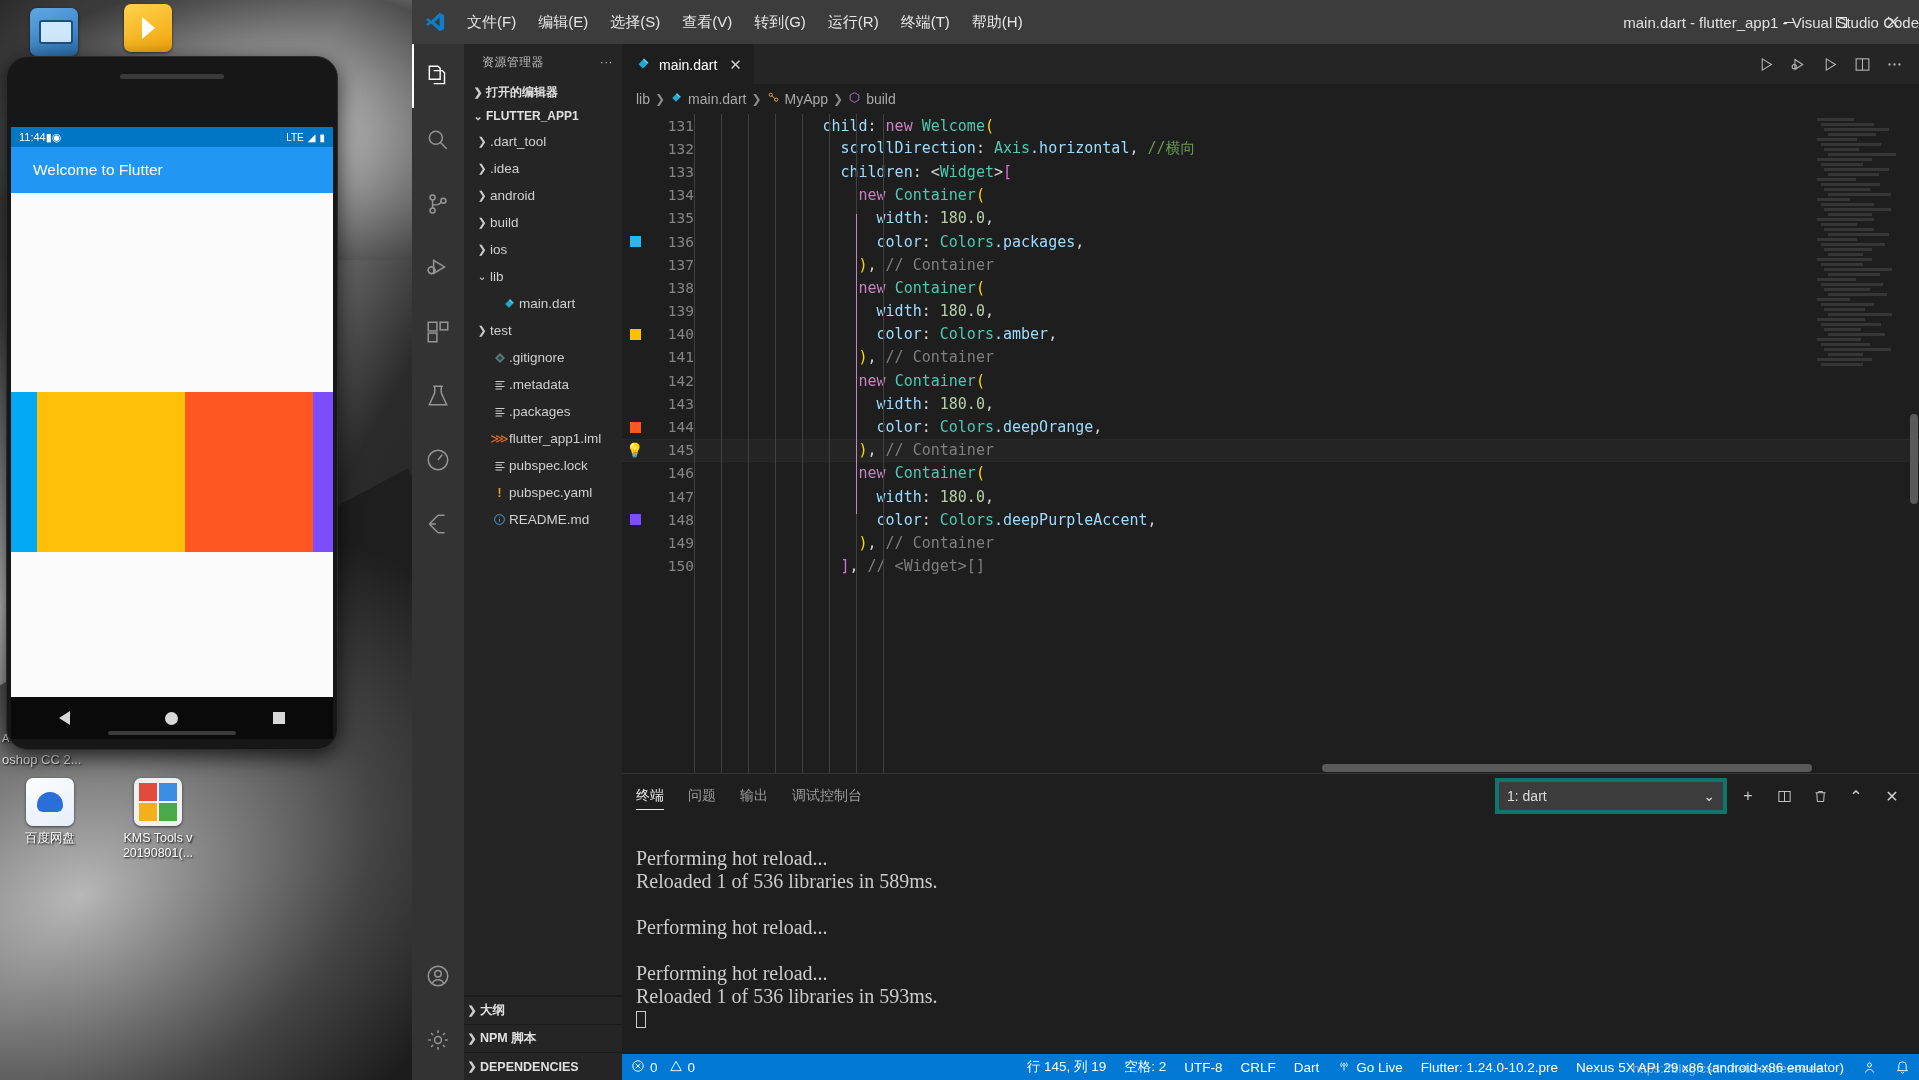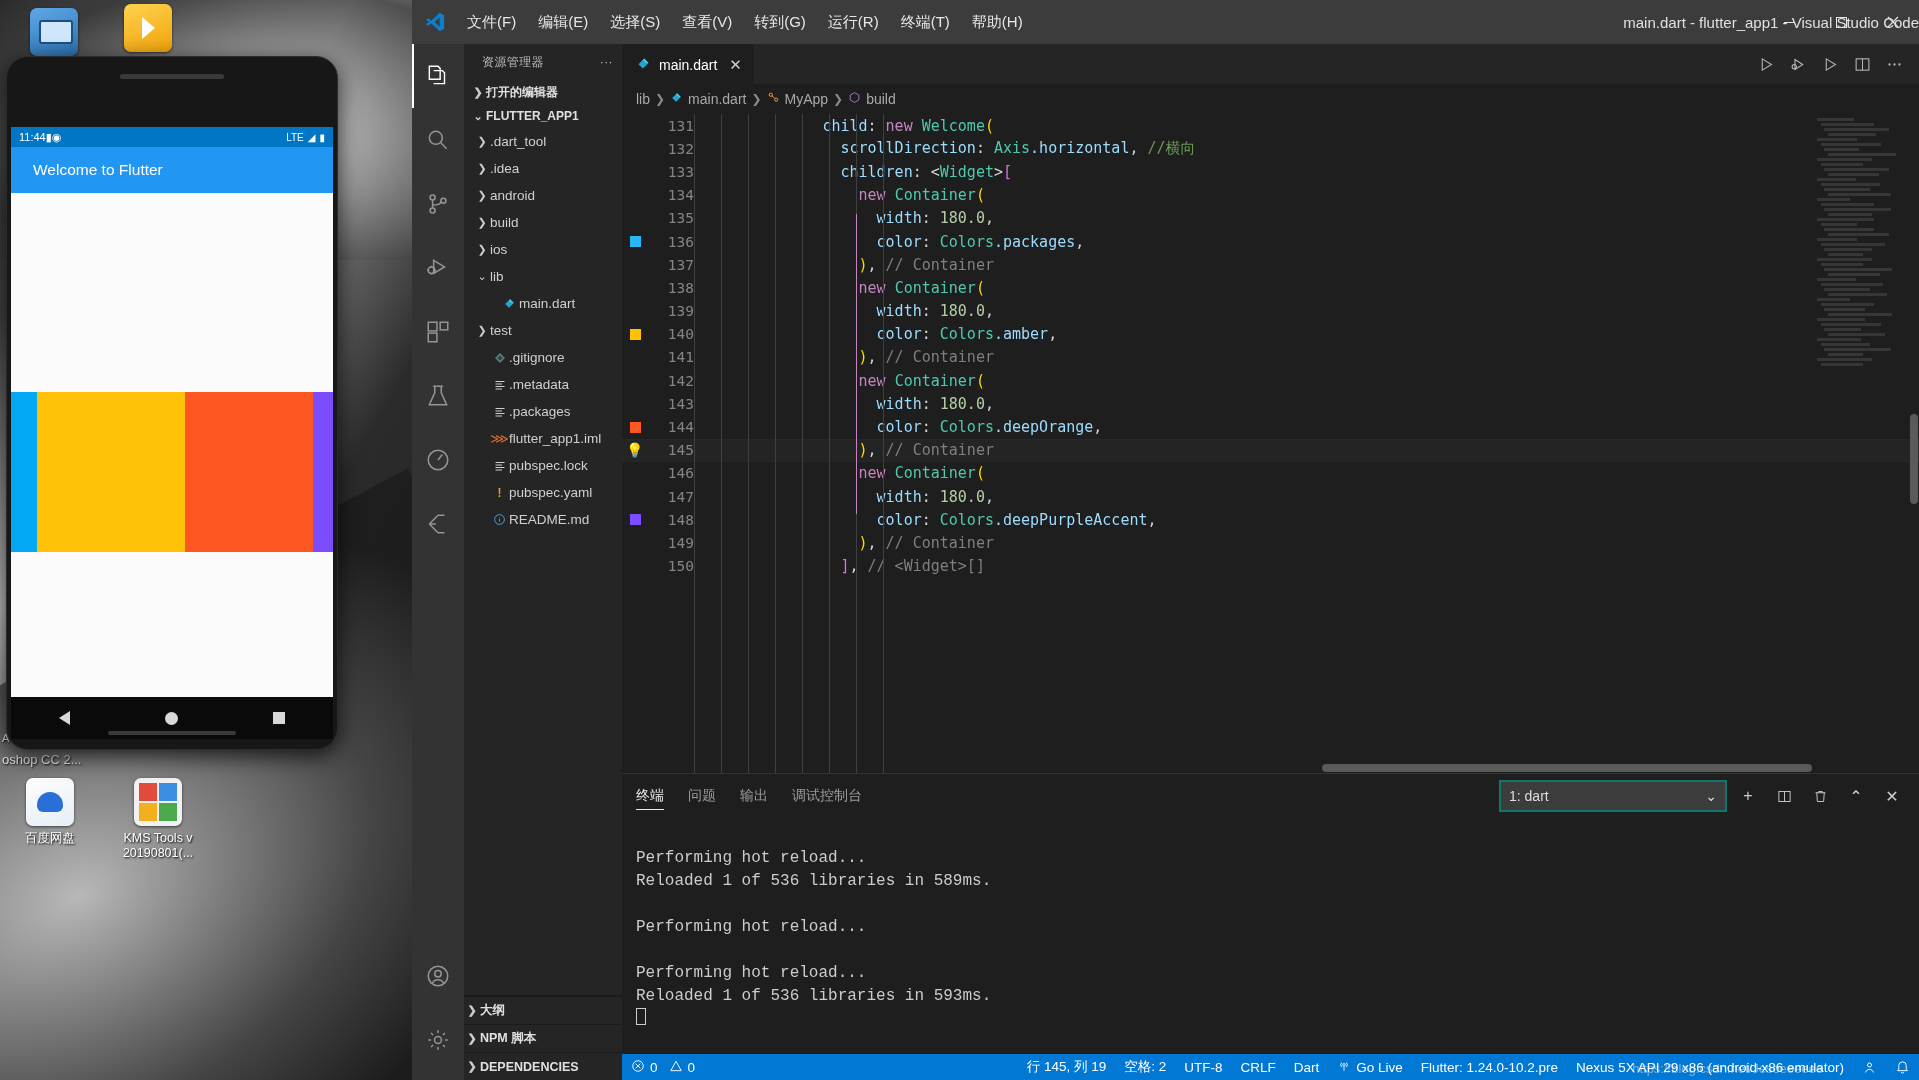--- a/index.html
+++ b/index.html
@@ -111,24 +111,24 @@
   .editor-thumb{position:absolute;right:1px;top:300px;width:8px;height:90px;background:#5a5a5a;border-radius:4px;}
   .hscroll{position:absolute;left:700px;bottom:1px;height:8px;width:490px;background:#5a5a5a;border-radius:4px;}
 
   
   .panel{height:280px;background:#1e1e1e;border-top:1px solid #333;display:flex;flex-direction:column;}
   .panel-tabs{height:44px;display:flex;align-items:center;padding-left:14px;gap:24px;}
   .ptab{font-size:14px;color:#9b9b9b;position:relative;height:44px;display:flex;align-items:center;}
   .ptab.active{color:#e7e7e7;}
   .ptab.active:after{content:"";position:absolute;left:0;right:0;bottom:8px;height:1px;background:#e7e7e7;}
   .panel-right{margin-left:auto;display:flex;align-items:center;gap:6px;padding-right:12px;}
-  .term-select{width:208px;height:28px;background:#3c3c3c;border:2px solid #0f766e;color:#ddd;font-size:14px;
+  .term-select{width:208px;height:28px;background:#3c3c3c;border:4px solid #0f766e;color:#ddd;font-size:14px;
     display:flex;align-items:center;justify-content:space-between;padding:0 8px;}
   .pbtn{width:30px;height:30px;display:flex;align-items:center;justify-content:center;color:#ccc;font-size:16px;}
-  .term{flex:1;padding:6px 0 0 14px;font-family:Liberation Mono, monospace;font-size:16px;color:#cccccc;line-height:23px;overflow:hidden;}
+  .term{flex:1;padding:6px 0 0 14px;font-family:Liberation Serif, serif;font-size:20px;color:#cccccc;line-height:23px;overflow:hidden;}
   .cursorblk{display:inline-block;width:8px;height:15px;border:1px solid #cccccc;vertical-align:-2px;}
 
   .statusbar{height:26px;background:#0078d4;display:flex;align-items:center;color:#fff;font-size:13.5px;}
   .si{display:flex;align-items:center;gap:5px;padding:0 9px;height:26px;}
   .st-spacer{flex:1;}
   .wm{position:absolute;right:96px;bottom:4px;color:rgba(255,255,255,.45);font-size:13px;}
 </style>
 </head>
 <body>
 

